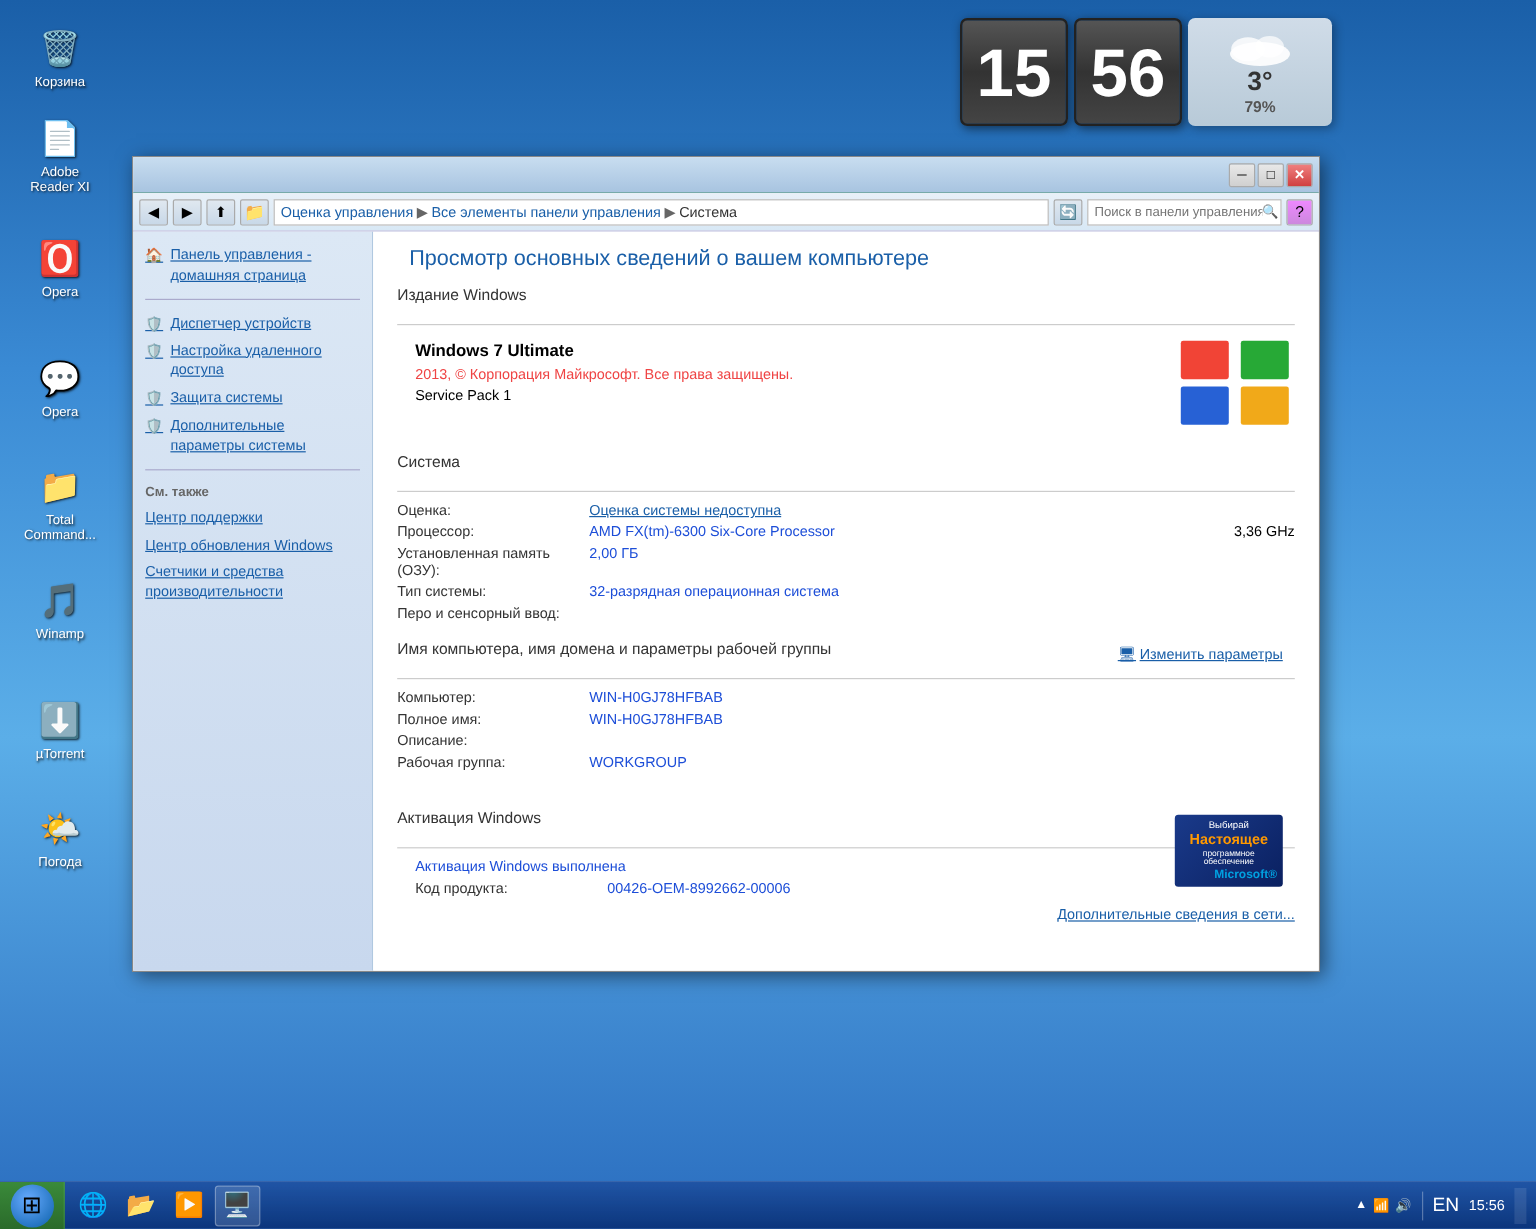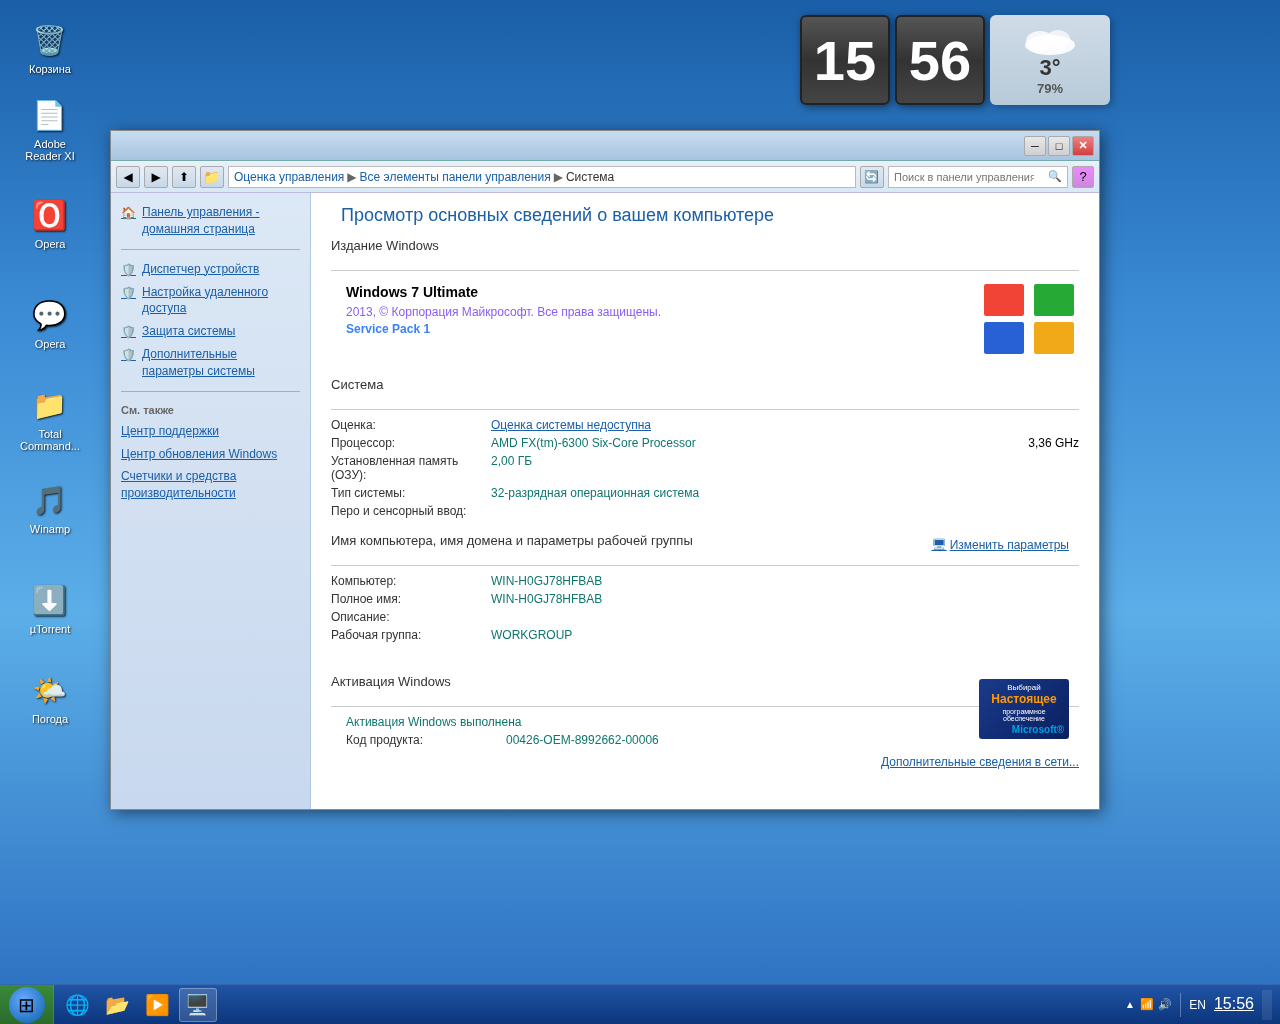--- a/index.html
+++ b/index.html
@@ -144,21 +144,21 @@
       background: white;
       border: 1px solid #bbb;
       display: flex;
       align-items: center;
       padding: 0 5px;
       font-size: 12px;
       color: #333;
     }
     .breadcrumb-sep { color: #666; margin: 0 3px; }
     .search-box {
-      width: 180px;
+      width: 162px;
       height: 22px;
       border: 1px solid #bbb;
       padding: 0 5px;
       font-size: 11px;
       background: white;
       display: flex;
       align-items: center;
       justify-content: space-between;
     }
     .search-box input {
@@ -239,21 +239,21 @@
       display: flex;
       margin: 4px 0;
       font-size: 12px;
     }
     .info-label {
       width: 160px;
       color: #333;
       flex-shrink: 0;
     }
     .info-value {
-      color: #0f766e;
+      color: #1d4ed8;
       flex: 1;
     }
     .info-value.link {
       color: #1a5fa8;
       cursor: pointer;
       text-decoration: underline;
     }
     .section-block {
       position: relative;
       margin-bottom: 15px;
@@ -488,22 +488,22 @@
 
     <div class="main-content">
       <div style="position:relative;">
         <h1 class="page-title">Просмотр основных сведений о вашем компьютере</h1>
 
         <div class="section-block">
           <div class="section-header">Издание Windows</div>
           <div style="display:flex;align-items:flex-start;justify-content:space-between;">
             <div>
               <div style="font-size:14px;font-weight:bold;margin:5px 0 5px 15px;">Windows 7 Ultimate</div>
-              <div style="margin:3px 0 3px 15px;color:#8b5cf6;font-size:12px;">2013, © Корпорация Майкрософт. Все права защищены.</div>
-              <div style="margin:3px 0 3px 15px;color:#3b82f6;font-size:12px;font-weight:bold;">Service Pack 1</div>
+              <div style="margin:3px 0 3px 15px;color:#ef4444;font-size:12px;">2013, © Корпорация Майкрософт. Все права защищены.</div>
+              <div style="margin:3px 0 3px 15px;color:#000000;font-size:12px;">Service Pack 1</div>
             </div>
 
             <div style="flex-shrink:0;">
               <svg width="100" height="80" viewBox="0 0 100 80">
                 <rect x="5" y="5" width="40" height="32" rx="2" fill="#f03020" opacity="0.9"></rect>
                 <rect x="55" y="5" width="40" height="32" rx="2" fill="#10a020" opacity="0.9"></rect>
                 <rect x="5" y="43" width="40" height="32" rx="2" fill="#1050d0" opacity="0.9"></rect>
                 <rect x="55" y="43" width="40" height="32" rx="2" fill="#f0a000" opacity="0.9"></rect>
               </svg>
             </div>
@@ -601,19 +601,19 @@
         <span>🖥️</span>
       </div>
     </div>
   <div class="taskbar-right">
     <div class="system-tray">
       <span style="font-size:10px;cursor:pointer;">▲</span>
       <span>📶</span>
       <span>🔊</span>
     </div>
     <div style="width:1px;height:24px;background:rgba(255,255,255,0.3);"></div>
-    <div style="color:white;font-size:12px;">EN</div>
+    <div style="color:white;font-size:16px;">EN</div>
     <div class="taskbar-time">
-      <div style="color:white;font-size:16px;text-decoration:underline;">15:56</div>
+      <div style="color:white;font-size:12px;">15:56</div>
     </div>
     <div style="width:10px;height:30px;background:rgba(255,255,255,0.1);cursor:pointer;"></div>
   </div>
 </div>
 
 </body></html>

